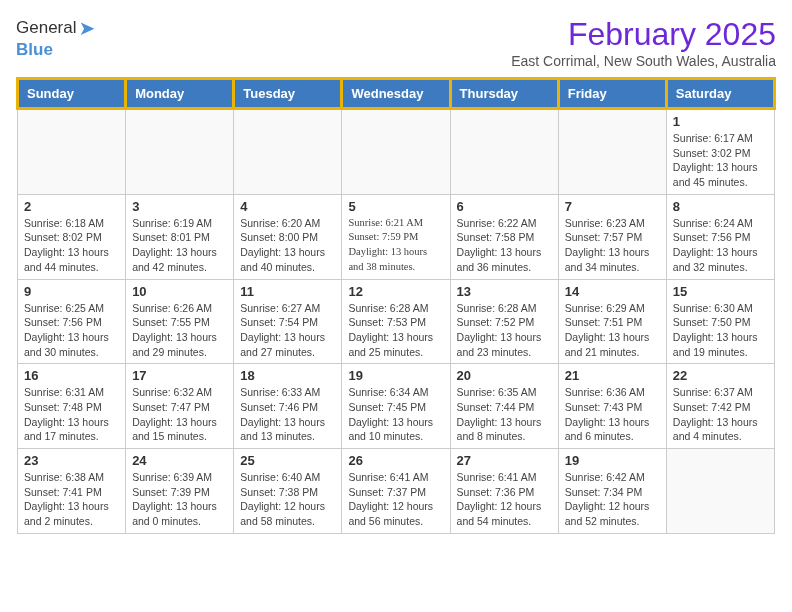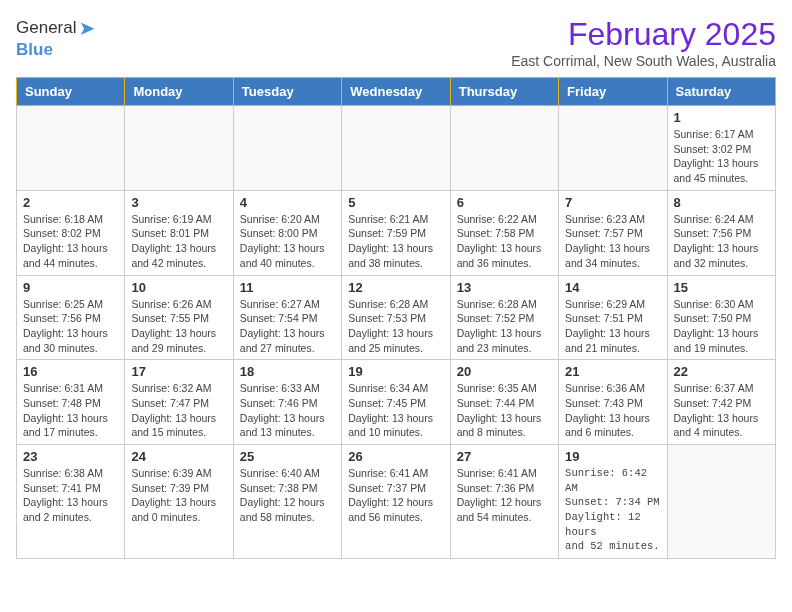--- a/index.html
+++ b/index.html
@@ -38,21 +38,21 @@
       width: 100%;
       border-collapse: collapse;
     }
     .calendar th {
       background: #3d7abf;
       color: #fff;
       font-size: 13px;
       font-weight: bold;
       padding: 6px 8px;
       text-align: left;
-      border: 1px solid #eab308;
+      border: 3px solid #eab308;
     }
     .calendar td {
       border: 1px solid #ccc;
       vertical-align: top;
       padding: 4px 6px;
       width: calc(100% / 7);
       min-height: 80px;
       font-size: 11px;
       color: #333;
     }
@@ -152,21 +152,21 @@
         </td>
         <td>
           <div class="day-number">4</div>
           <div class="day-info" style="white-space: pre-line;">Sunrise: 6:20 AM
 Sunset: 8:00 PM
 Daylight: 13 hours
 and 40 minutes.</div>
         </td>
         <td>
           <div class="day-number">5</div>
-          <div class="day-info" style="white-space: pre-line;">Sunrise: 6:21 AM
+          <div class="day-info" style="white-space: pre-line; font-family: Liberation Serif, serif;">Sunrise: 6:21 AM
 Sunset: 7:59 PM
 Daylight: 13 hours
 and 38 minutes.</div>
         </td>
         <td>
           <div class="day-number">6</div>
           <div class="day-info" style="white-space: pre-line;">Sunrise: 6:22 AM
 Sunset: 7:58 PM
 Daylight: 13 hours
 and 36 minutes.</div>
@@ -319,21 +319,21 @@
         </td>
         <td>
           <div class="day-number">27</div>
           <div class="day-info" style="white-space: pre-line;">Sunrise: 6:41 AM
 Sunset: 7:36 PM
 Daylight: 12 hours
 and 54 minutes.</div>
         </td>
         <td>
           <div class="day-number">19</div>
-          <div class="day-info" style="white-space: pre-line; font-family: Liberation Mono, monospace;">Sunrise: 6:42 AM
+          <div class="day-info" style="white-space: pre-line;">Sunrise: 6:42 AM
 Sunset: 7:34 PM
 Daylight: 12 hours
 and 52 minutes.</div>
         </td>
         <td class="empty-cell"></td>
       </tr>
     </tbody>
 </table>
 
 </body></html>

